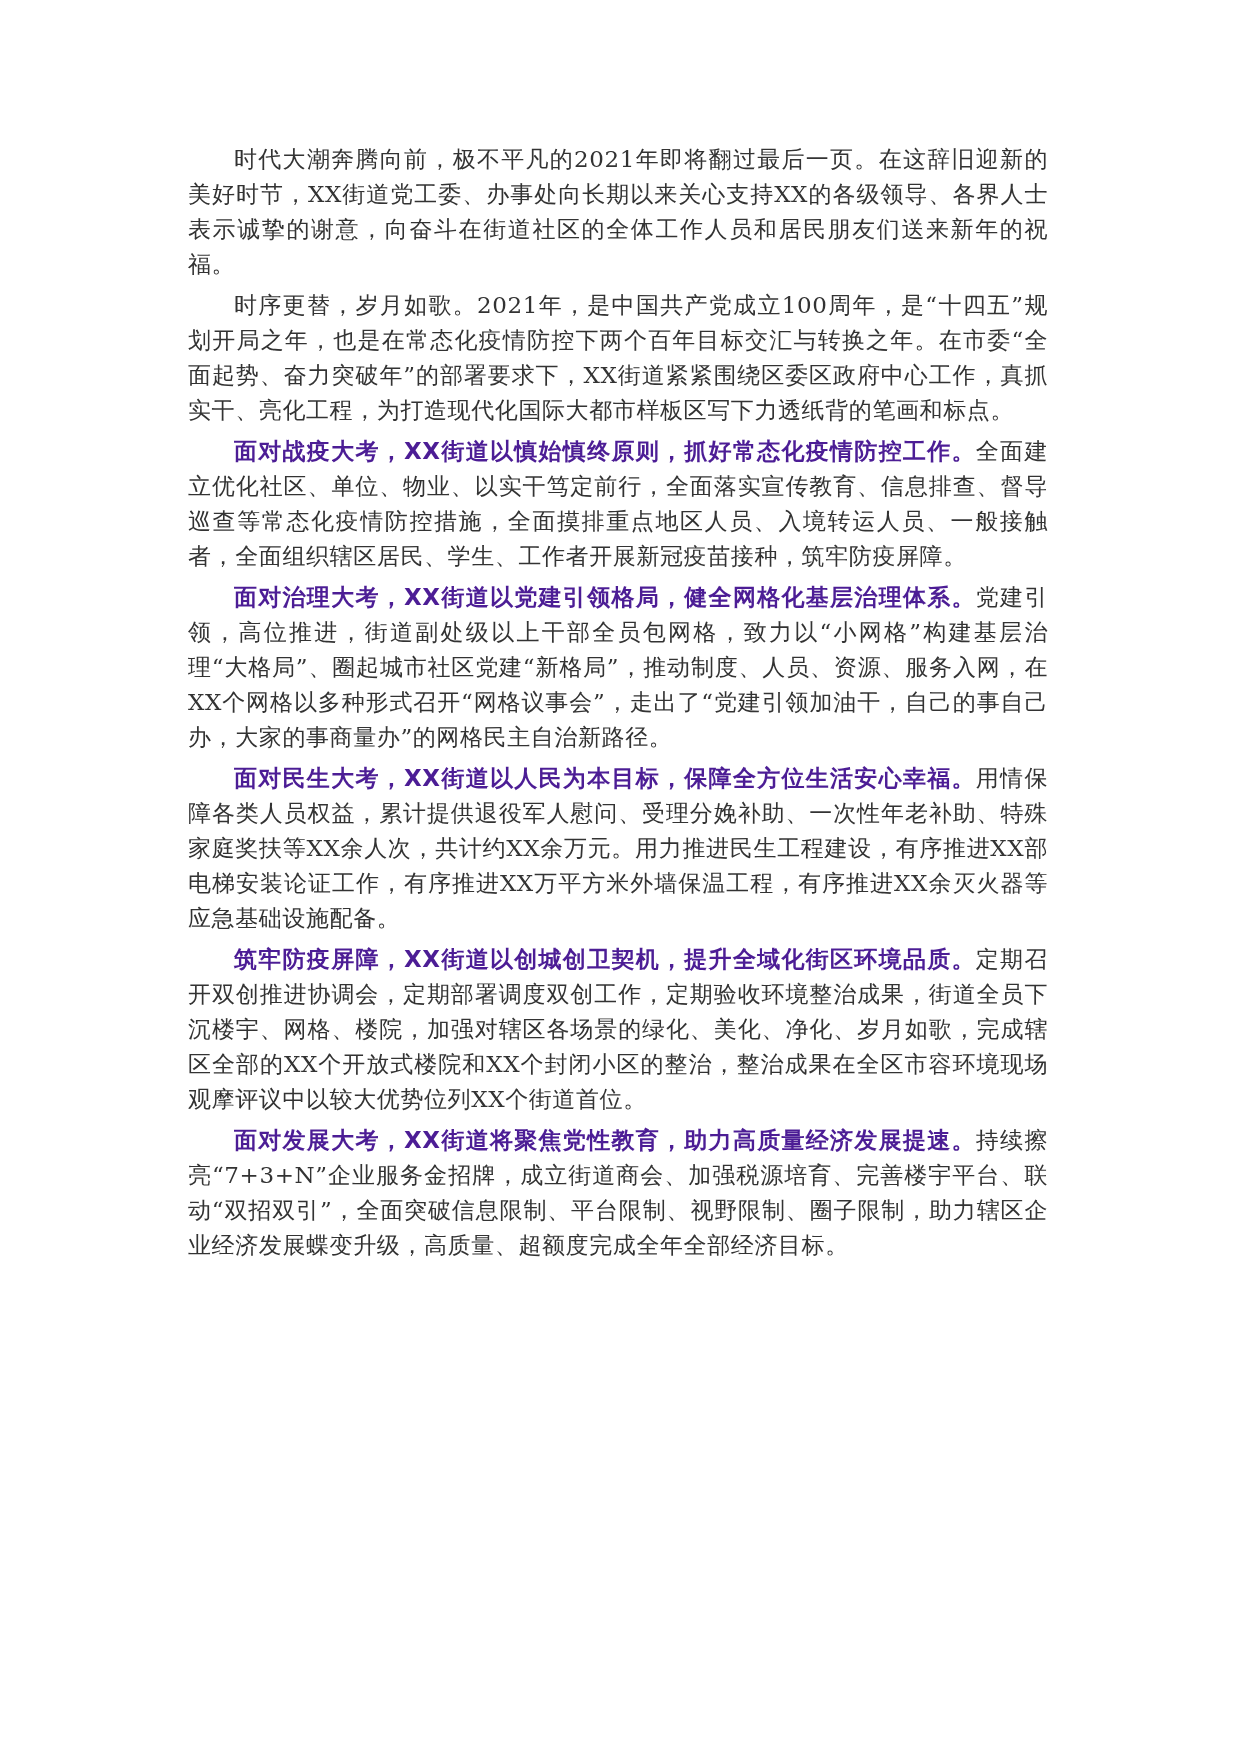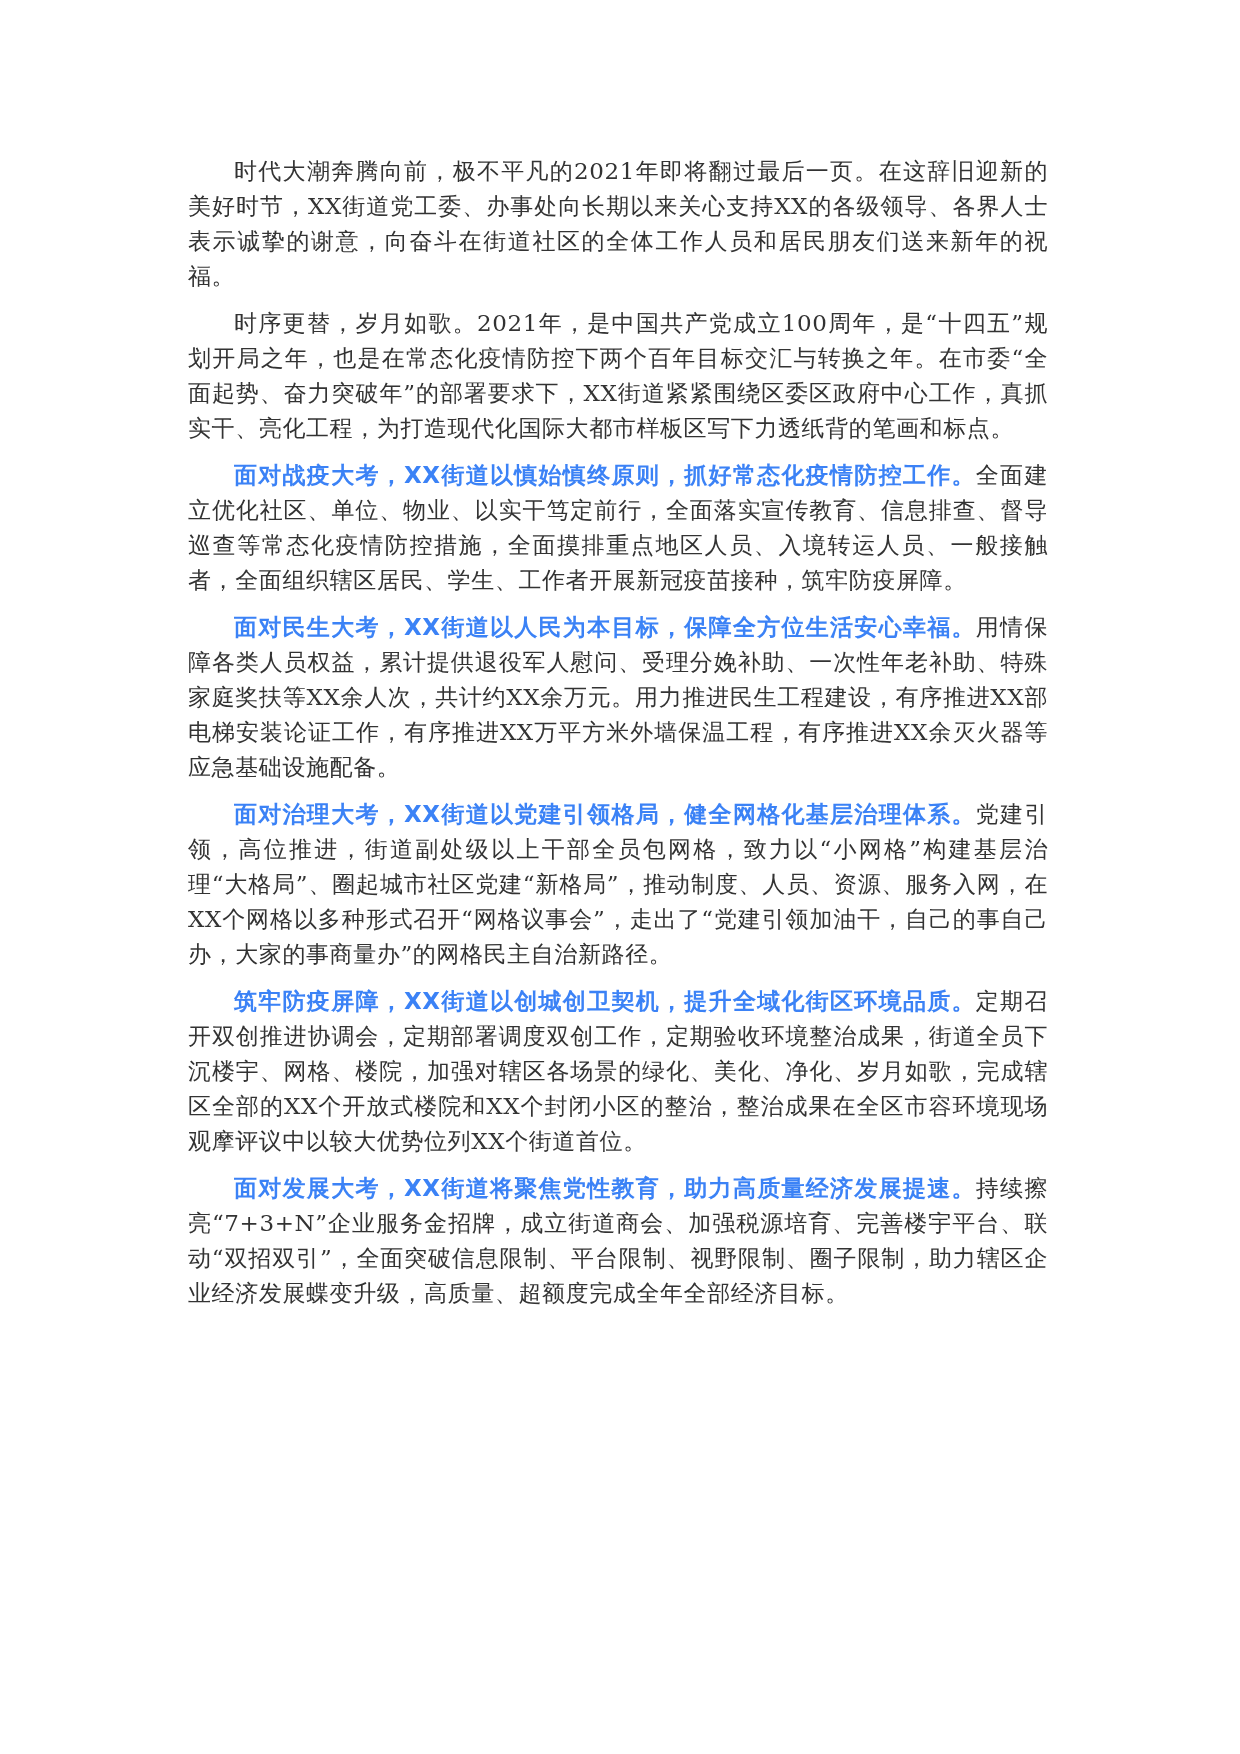--- a/index.html
+++ b/index.html
@@ -19,47 +19,47 @@
     top: 142px;
     width: 860px;
     font-family: "DejaVu Serif", "Liberation Serif", serif;
     font-size: 23px;
     line-height: 35px;
     color: #333333;
     text-align: justify;
     letter-spacing: 0.6px;
   }
   .para {
-    margin: 12px 0 6px 0;
+    margin: 0 0 6px 0;
     text-indent: 2em;
   }
   .bold {
     font-family: "DejaVu Sans", "Liberation Sans", sans-serif;
     font-weight: bold;
-    color: #3b82f6;
+    color: #4c1d95;
   }
 </style>
 </head>
 <body>
 
 <div class="page">
   <p class="para">
     <span>时代大潮奔腾向前，极不平凡的2021年即将翻过最后一页。在这辞旧迎新的美好时节，XX街道党工委、办事处向长期以来关心支持XX的各级领导、各界人士表示诚挚的谢意，向奋斗在街道社区的全体工作人员和居民朋友们送来新年的祝福。</span>
   </p>
   <p class="para">
     <span>时序更替，岁月如歌。2021年，是中国共产党成立100周年，是“十四五”规划开局之年，也是在常态化疫情防控下两个百年目标交汇与转换之年。在市委“全面起势、奋力突破年”的部署要求下，XX街道紧紧围绕区委区政府中心工作，真抓实干、亮化工程，为打造现代化国际大都市样板区写下力透纸背的笔画和标点。</span>
   </p>
   <p class="para">
     <span class="bold">面对战疫大考，XX街道以慎始慎终原则，抓好常态化疫情防控工作。</span><span>全面建立优化社区、单位、物业、以实干笃定前行，全面落实宣传教育、信息排查、督导巡查等常态化疫情防控措施，全面摸排重点地区人员、入境转运人员、一般接触者，全面组织辖区居民、学生、工作者开展新冠疫苗接种，筑牢防疫屏障。</span>
   </p>
   <p class="para">
-    <span class="bold">面对民生大考，XX街道以人民为本目标，保障全方位生活安心幸福。</span><span>用情保障各类人员权益，累计提供退役军人慰问、受理分娩补助、一次性年老补助、特殊家庭奖扶等XX余人次，共计约XX余万元。用力推进民生工程建设，有序推进XX部电梯安装论证工作，有序推进XX万平方米外墙保温工程，有序推进XX余灭火器等应急基础设施配备。</span>
+    <span class="bold">面对治理大考，XX街道以党建引领格局，健全网格化基层治理体系。</span><span>党建引领，高位推进，街道副处级以上干部全员包网格，致力以“小网格”构建基层治理“大格局”、圈起城市社区党建“新格局”，推动制度、人员、资源、服务入网，在XX个网格以多种形式召开“网格议事会”，走出了“党建引领加油干，自己的事自己办，大家的事商量办”的网格民主自治新路径。</span>
   </p>
   <p class="para">
-    <span class="bold">面对治理大考，XX街道以党建引领格局，健全网格化基层治理体系。</span><span>党建引领，高位推进，街道副处级以上干部全员包网格，致力以“小网格”构建基层治理“大格局”、圈起城市社区党建“新格局”，推动制度、人员、资源、服务入网，在XX个网格以多种形式召开“网格议事会”，走出了“党建引领加油干，自己的事自己办，大家的事商量办”的网格民主自治新路径。</span>
+    <span class="bold">面对民生大考，XX街道以人民为本目标，保障全方位生活安心幸福。</span><span>用情保障各类人员权益，累计提供退役军人慰问、受理分娩补助、一次性年老补助、特殊家庭奖扶等XX余人次，共计约XX余万元。用力推进民生工程建设，有序推进XX部电梯安装论证工作，有序推进XX万平方米外墙保温工程，有序推进XX余灭火器等应急基础设施配备。</span>
   </p>
   <p class="para">
     <span class="bold">筑牢防疫屏障，XX街道以创城创卫契机，提升全域化街区环境品质。</span><span>定期召开双创推进协调会，定期部署调度双创工作，定期验收环境整治成果，街道全员下沉楼宇、网格、楼院，加强对辖区各场景的绿化、美化、净化、岁月如歌，完成辖区全部的XX个开放式楼院和XX个封闭小区的整治，整治成果在全区市容环境现场观摩评议中以较大优势位列XX个街道首位。</span>
   </p>
   <p class="para">
     <span class="bold">面对发展大考，XX街道将聚焦党性教育，助力高质量经济发展提速。</span><span>持续擦亮“7+3+N”企业服务金招牌，成立街道商会、加强税源培育、完善楼宇平台、联动“双招双引”，全面突破信息限制、平台限制、视野限制、圈子限制，助力辖区企业经济发展蝶变升级，高质量、超额度完成全年全部经济目标。</span>
   </p>
 </div>
 
 </body></html>

